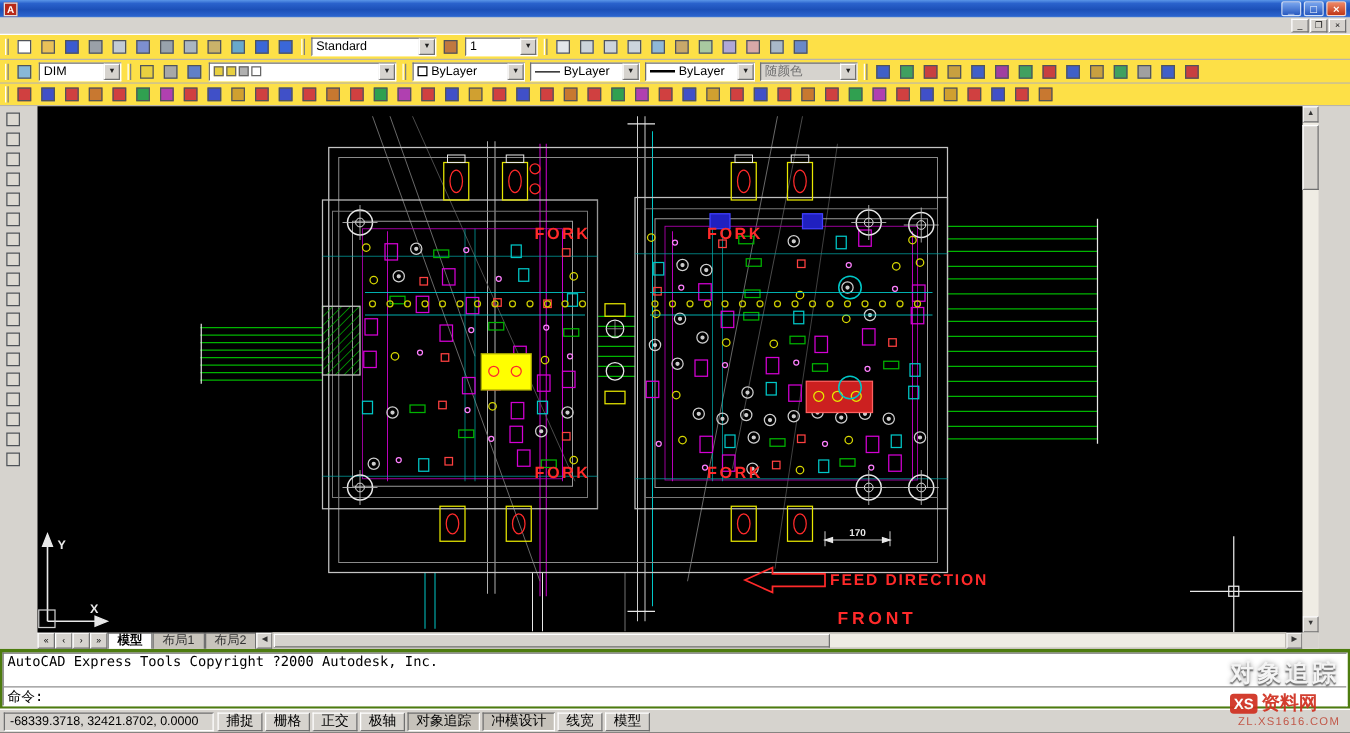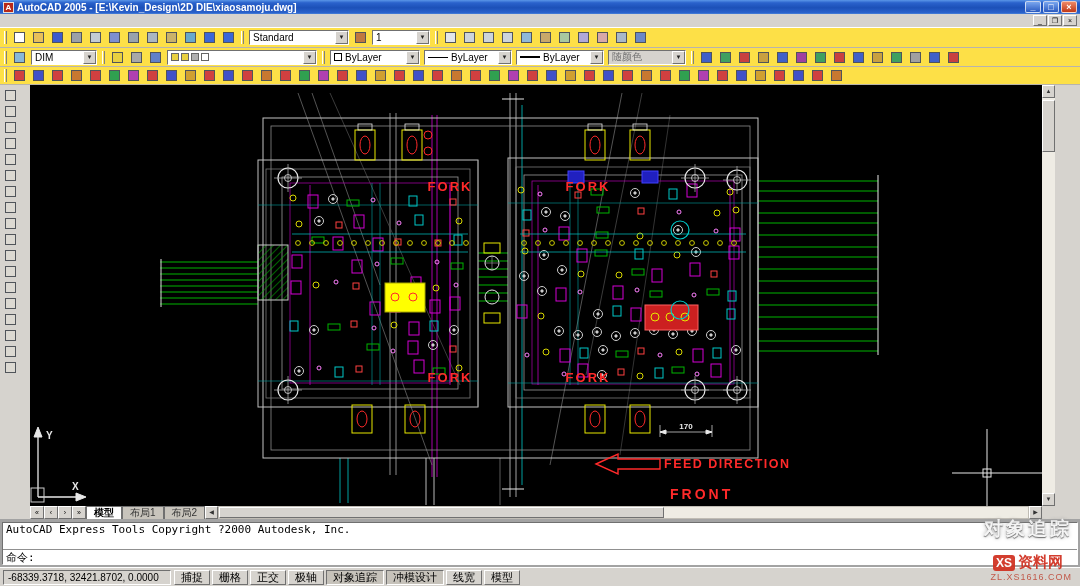--- a/index.html
+++ b/index.html
@@ -42,43 +42,42 @@
 .htrack{flex:1;background:#efece4;border:1px solid #c0bcb4;position:relative}
 .hthumb{position:absolute;left:0;top:0;height:100%;width:55%;background:#d6d3ce;border:1px solid;border-color:#fff #707070 #707070 #fff}
 .sbtn{width:13px;flex:none;background:#d6d3ce;border:1px solid;border-color:#fff #707070 #707070 #fff;font-size:6px;line-height:11px;text-align:center;color:#333}
 .vscroll{width:13px;flex:none;display:flex;flex-direction:column;background:#efece4}
 .vtrack{flex:1;position:relative}
 .vthumb{position:absolute;top:2px;left:0;width:100%;height:52px;background:#d6d3ce;border:1px solid;border-color:#fff #707070 #707070 #fff}
 .vsbtn{height:13px;width:13px;flex:none;background:#d6d3ce;border:1px solid;border-color:#fff #707070 #707070 #fff;font-size:6px;line-height:11px;text-align:center;color:#333}
 .corner{height:13px;background:#d6d3ce}
 .right-strip{width:25px;background:#d6d3ce;flex:none}
 
-.cmdwin{height:48px;background:#a3a3a3;padding:3px 2px 2px 2px}
+.cmdwin{height:48px;background:#4d7c0f;padding:3px 2px 2px 2px}
 .cmd-inner{height:100%;background:#fff;border:1px solid;border-color:#707070 #fff #fff #707070;font-family:"DejaVu Sans Mono","Liberation Mono",monospace;font-size:11px;line-height:13px;padding:0 3px;position:relative}
 .cmd-divider{position:absolute;left:0;right:0;bottom:14px;border-top:1px solid #909090}
 .cmd-prompt{position:absolute;left:3px;bottom:0}
 
 .statusbar{height:19px;background:#d6d3ce;border-top:1px solid #fff;display:flex;align-items:center;gap:3px;padding:0 3px;font-size:11px}
 .coords{width:168px;height:15px;font-size:10px;line-height:13px;padding-left:4px;border:1px solid;border-color:#707070 #fff #fff #707070;flex:none}
 .toggle{height:15px;line-height:12px;padding:0 6px;border:1px solid;border-color:#fff #707070 #707070 #fff;background:#d6d3ce;flex:none}
 .toggle.pressed{border-color:#707070 #fff #fff #707070;background:#c6c2ba}
 
 .watermark{position:absolute;right:8px;bottom:4px;text-align:right;z-index:40;opacity:.93}
 .wm-brand{font-size:19px;font-weight:bold;color:#f4f4f4;letter-spacing:3px;text-shadow:0 1px 1px #666,0 0 4px #999}
-.wm-row{display:flex;align-items:center;justify-content:center;gap:3px;margin-top:11px}
+.wm-row{display:flex;align-items:center;justify-content:flex-start;gap:3px;margin-top:1px}
 .wm-logo{background:#d03020;color:#fff;font-weight:bold;font-size:12px;line-height:14px;padding:1px 3px;border-radius:3px}
 .wm-suffix{color:#d03020;font-weight:bold;font-size:15px}
 .wm-url{font-size:9px;color:#c05040;letter-spacing:1px}
 </style>
 </head>
 <body>
 
 <div class="titlebar">
   <div class="app-icon">A</div>
-  <span class="title-text">AutoCAD 2005 - [E:\Kevin_Design\2D DIE\xiaosamoju.dwg]</span>
   <div class="win-btns">
     <div class="win-btn">_</div>
     <div class="win-btn">□</div>
     <div class="win-btn close">×</div>
   </div>
 </div>
 
 <div class="menubar">
   <div class="doc-btns">
     <div class="doc-btn">_</div>

